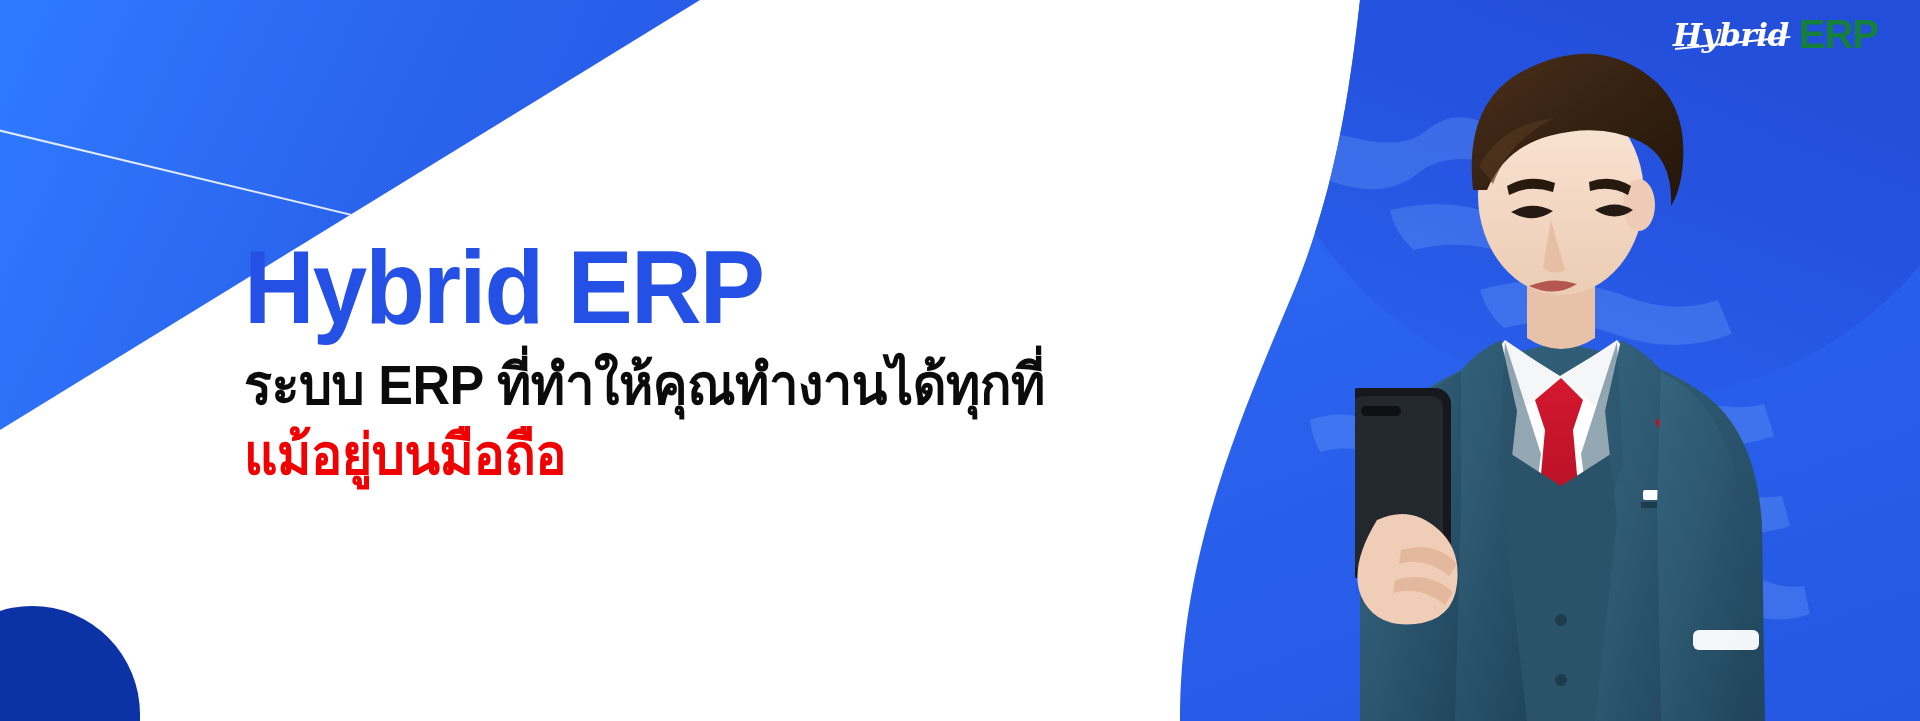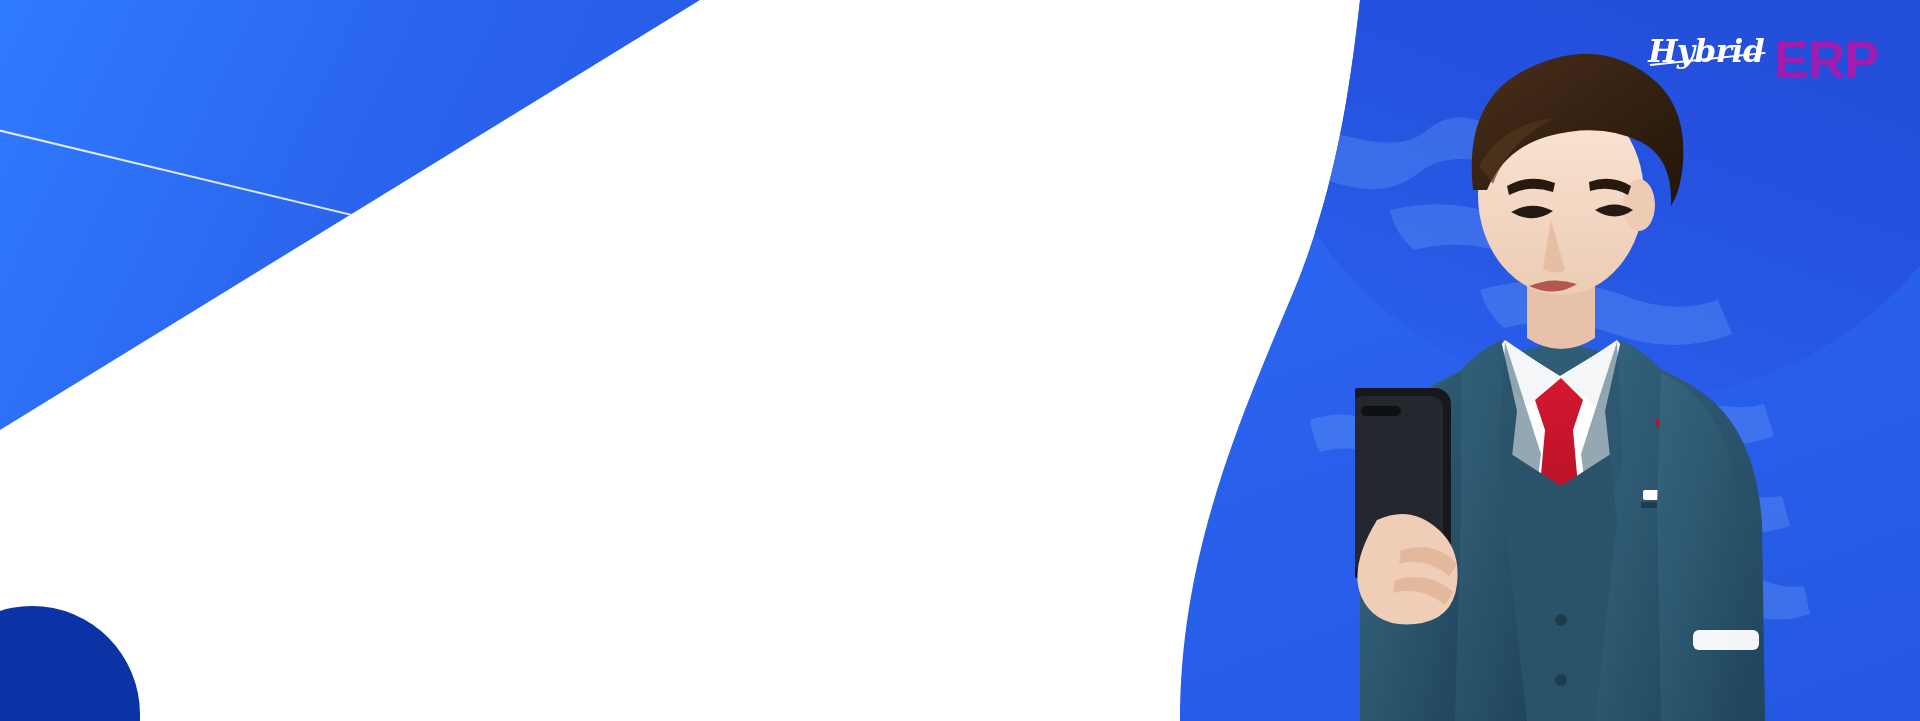--- a/index.html
+++ b/index.html
@@ -134,27 +134,26 @@
     position: absolute;
     left: 2px;
     bottom: 1px;
     width: 100%;
     height: 2px;
     background: #ffffff;
     transform: rotate(-6deg);
     transform-origin: left center;
   }
   .logo-erp {
-    color: #a21caf;
+    color: #15803d;
     font-family: "Liberation Sans", sans-serif;
     font-weight: bold;
-    font-size: 52px;
+    font-size: 40px;
     letter-spacing: -1px;
     line-height: 1;
-    margin-top: 20px;
   }
 
   
   .text-block {
     position: absolute;
     left: 244px;
     top: 238px;
     z-index: 30;
   }
   .headline {
@@ -306,14 +305,19 @@
   </svg>
 
   <div class="logo">
     <span class="logo-script">
       <span>Hybrid</span>
       <span class="logo-underline"></span>
     </span>
     <span class="logo-erp">ERP</span>
   </div>
 
+  <div class="text-block">
+    <h1 class="headline">Hybrid ERP</h1>
+    <p class="subline">ระบบ ERP ที่ทำให้คุณทำงานได้ทุกที่</p>
+    <p class="redline">แม้อยู่บนมือถือ</p>
+  </div>
 
 </div>
 
 </body></html>

